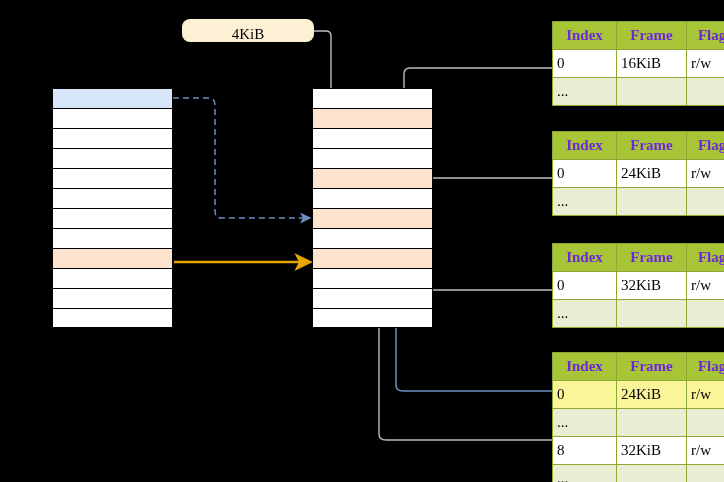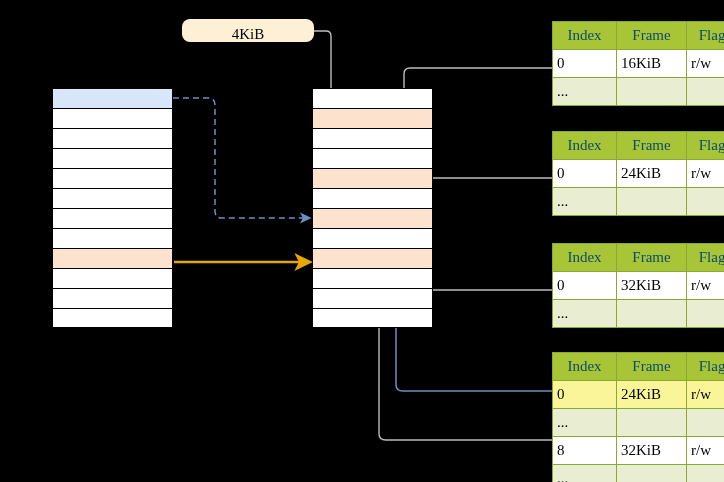--- a/index.html
+++ b/index.html
@@ -28,21 +28,21 @@
 
   
   .ptable{position:absolute;box-sizing:border-box;border-collapse:collapse;}
   .ptable table{border-collapse:collapse;width:100%;table-layout:fixed;}
   .ptable th,.ptable td{
     border:1px solid #8aa832;padding:0 4px;height:27px;
     font-size:15px;color:#000;text-align:left;line-height:1;
     overflow:hidden;white-space:nowrap;
   }
   .ptable th{
-    background:#a7c537;color:#0c4a6e;font-weight:normal;
+    background:#a7c537;color:#6d28d9;font-weight:bold;
     text-align:center;border-color:#8aa832;
   }
   .ptable td{background:#ffffff;}
   .ptable tr.ellip td{background:#e9eed2;}
   .ptable td.hl{background:#fbf59a;}
   .c-idx{width:55px;}
   .c-frm{width:61px;}
   .c-flg{width:48px;}
 </style>
 </head>

